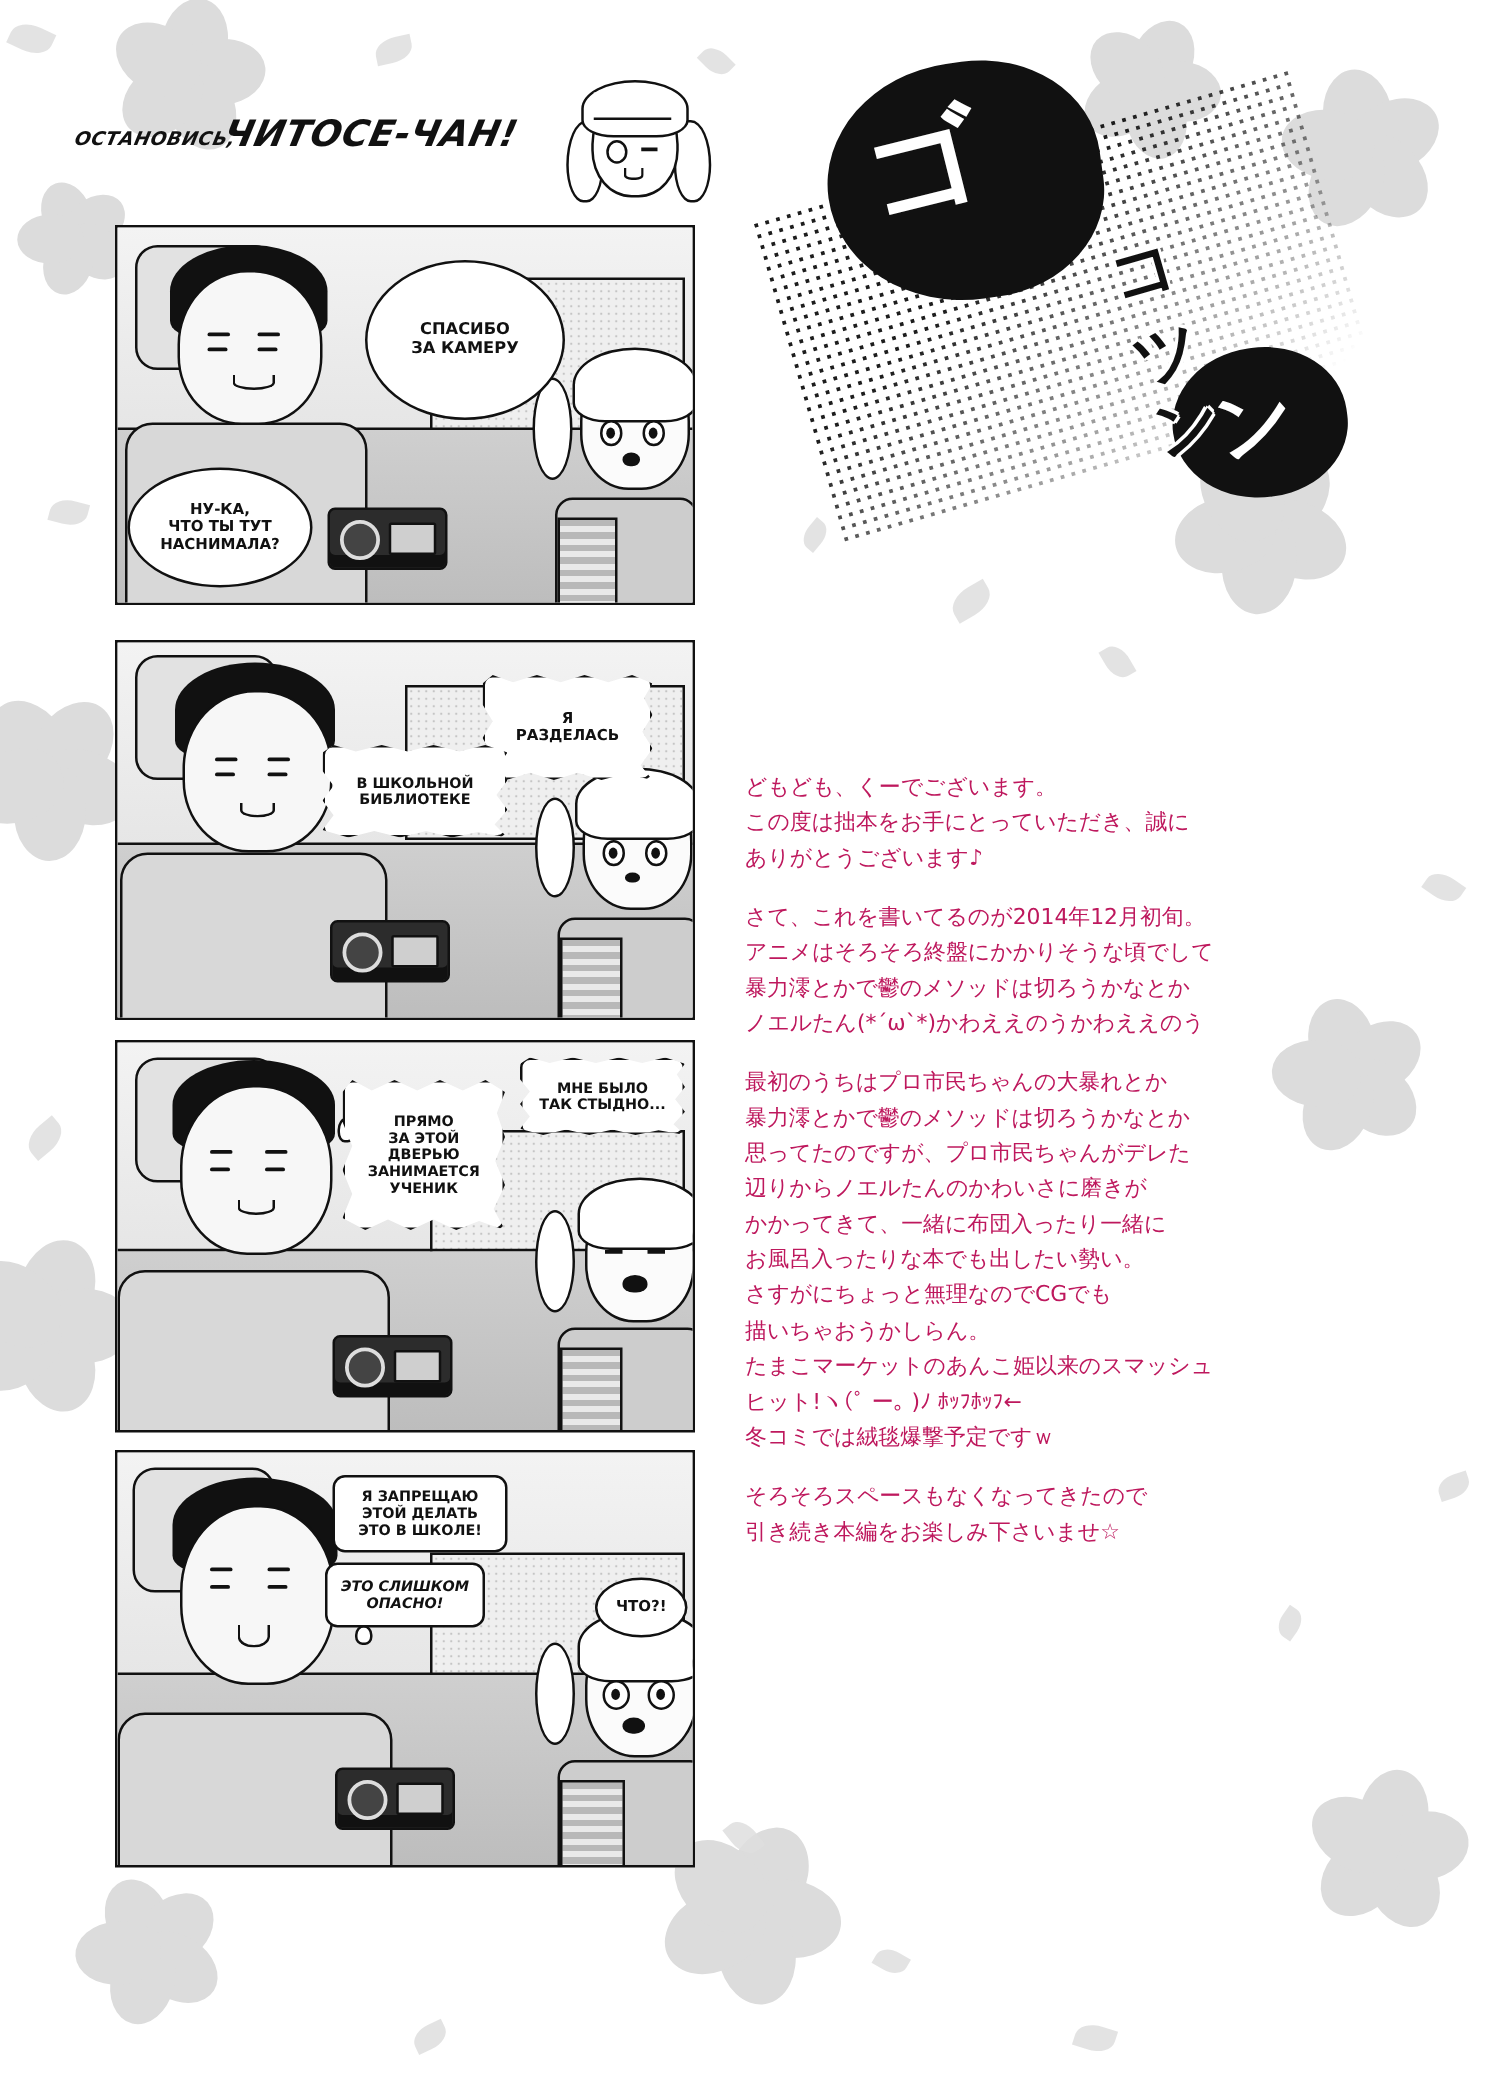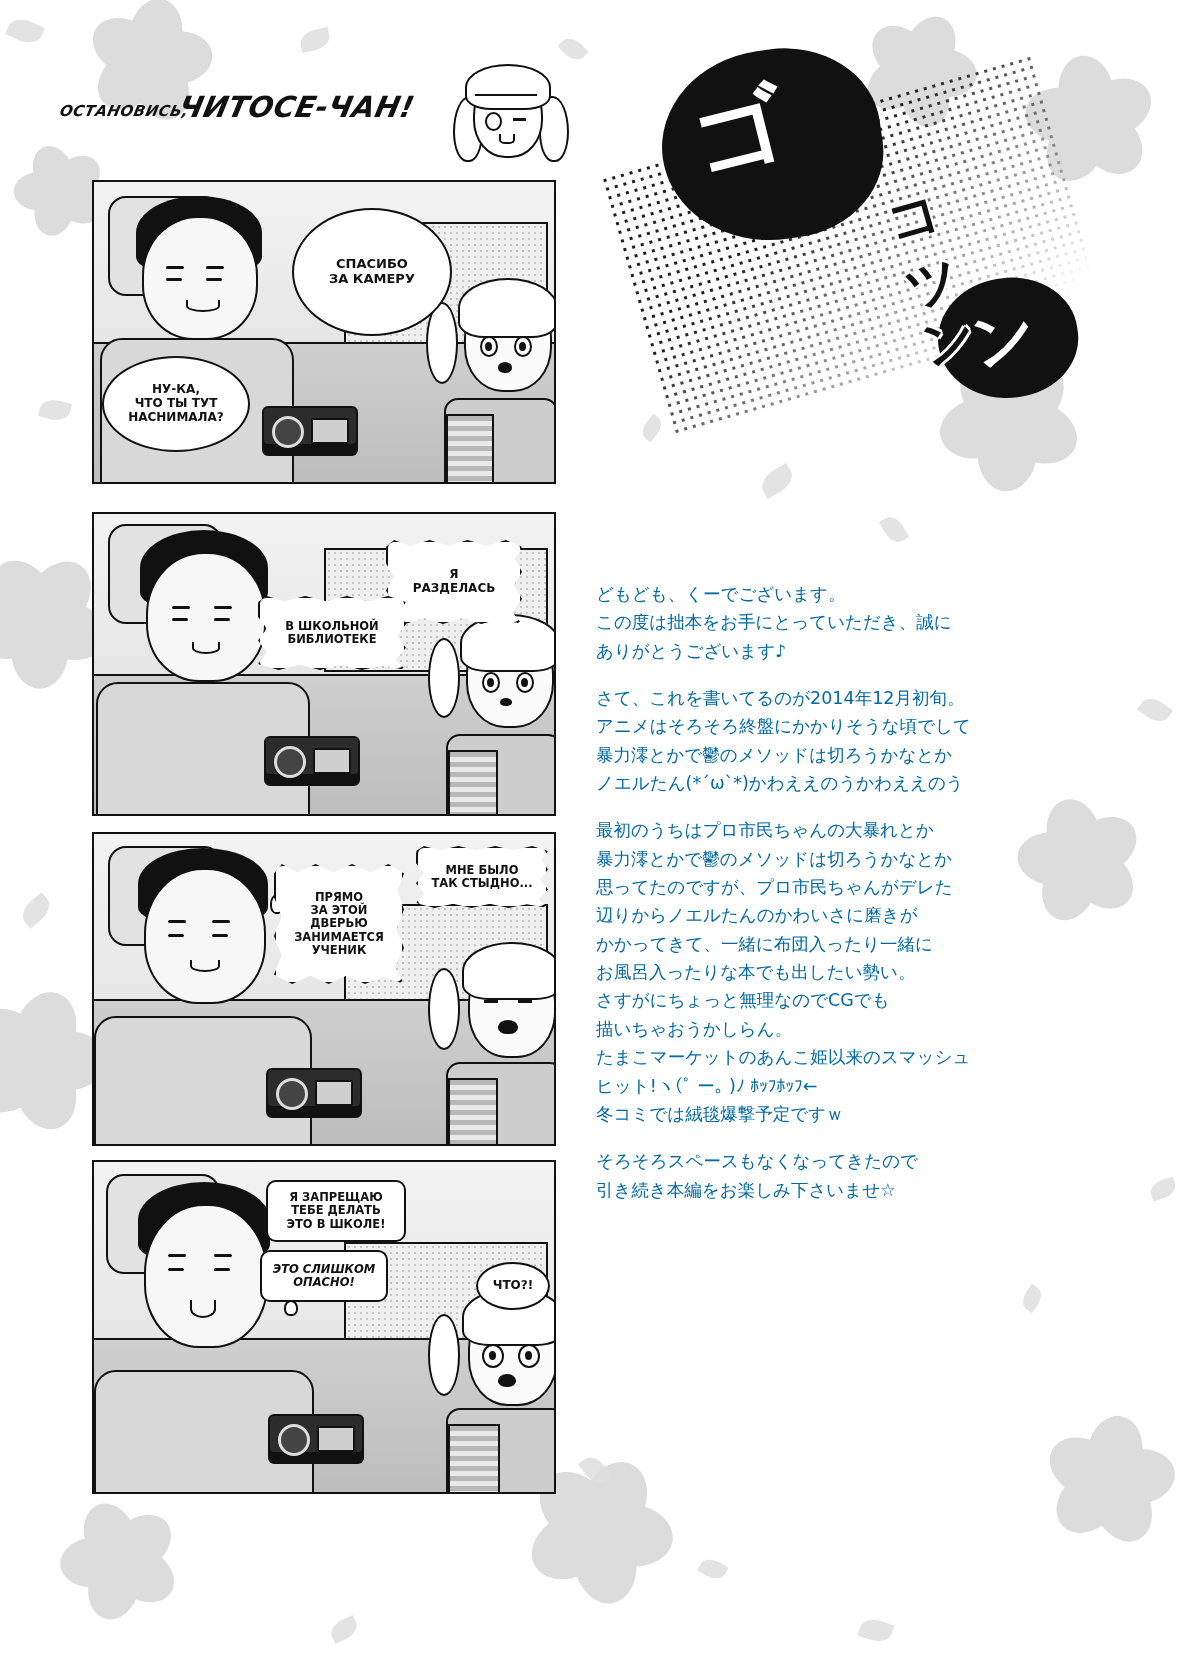--- a/index.html
+++ b/index.html
@@ -249,23 +249,23 @@
   }
 
   
   .sweat {
     position:absolute; width:10px; height:16px; background:#fff;
     border:2px solid #111; border-radius:60% 60% 50% 50%;
   }
 
   
   #afterword {
-    position:absolute; left:596px; top:580px; width:520px;
+    position:absolute; left:596px; top:616px; width:520px;
     font-family:"DejaVu Sans", sans-serif;
-    font-size:17.5px; line-height:1.62; color:#0369a1;
+    font-size:17.5px; line-height:1.62; color:#be185d;
   }
   #afterword p { margin:0 0 19px 0; }
   #afterword p:last-child { margin-bottom:12px; }
 </style>
 </head>
 <body>
 
 <div id="bg-decor">
   <div class="flower" style="left:150px; top:60px;  transform:scale(1.15) rotate(12deg);">
       <i></i>
@@ -422,21 +422,21 @@
 
     <div class="camera" style="left:168px; top:224px;">
       <div class="lens"></div>
       <div class="scr"></div>
     </div>
 
     <div class="balloon" style="left:198px; top:26px; width:160px; height:128px; font-size:13px;">
       <span style="white-space:pre-line;">СПАСИБО
 ЗА КАМЕРУ</span>
     </div>
-    <div class="balloon" style="left:8px; top:174px; width:148px; height:96px; font-size:12px;">
+    <div class="balloon" style="left:8px; top:192px; width:148px; height:96px; font-size:12px;">
       <span style="white-space:pre-line;">НУ-КА,
 ЧТО ТЫ ТУТ
 НАСНИМАЛА?</span>
     </div>
   </div>
 
   <div class="panel" id="panel-2">
     <div class="bg-wall"></div>
     <div class="window" style="left:230px; top:34px; width:220px; height:120px;">
         <div class="dots"></div>
@@ -561,21 +561,21 @@
       </div>
     <div class="girl-mouth" style="left:404px; top:212px; width:18px; height:13px;"></div>
 
     <div class="camera" style="left:174px; top:252px;">
       <div class="lens"></div>
       <div class="scr"></div>
     </div>
 
     <div class="balloon rect" style="left:172px; top:18px; width:140px; height:62px; font-size:11.5px;">
       <span style="white-space:pre-line;">Я ЗАПРЕЩАЮ
-ТЕБЕ ДЕЛАТЬ
+ЭТОЙ ДЕЛАТЬ
 ЭТО В ШКОЛЕ!</span>
     </div>
     <div class="balloon rect" style="left:166px; top:88px; width:128px; height:52px; font-size:11.5px;">
       <span style="white-space:pre-line;font-style:italic;">ЭТО СЛИШКОМ
 ОПАСНО!</span>
     </div>
     <div class="balloon" style="left:382px; top:100px; width:74px; height:48px; font-size:12px;">
       <span style="white-space:pre-line;">ЧТО?!</span>
     </div>
   </div>

